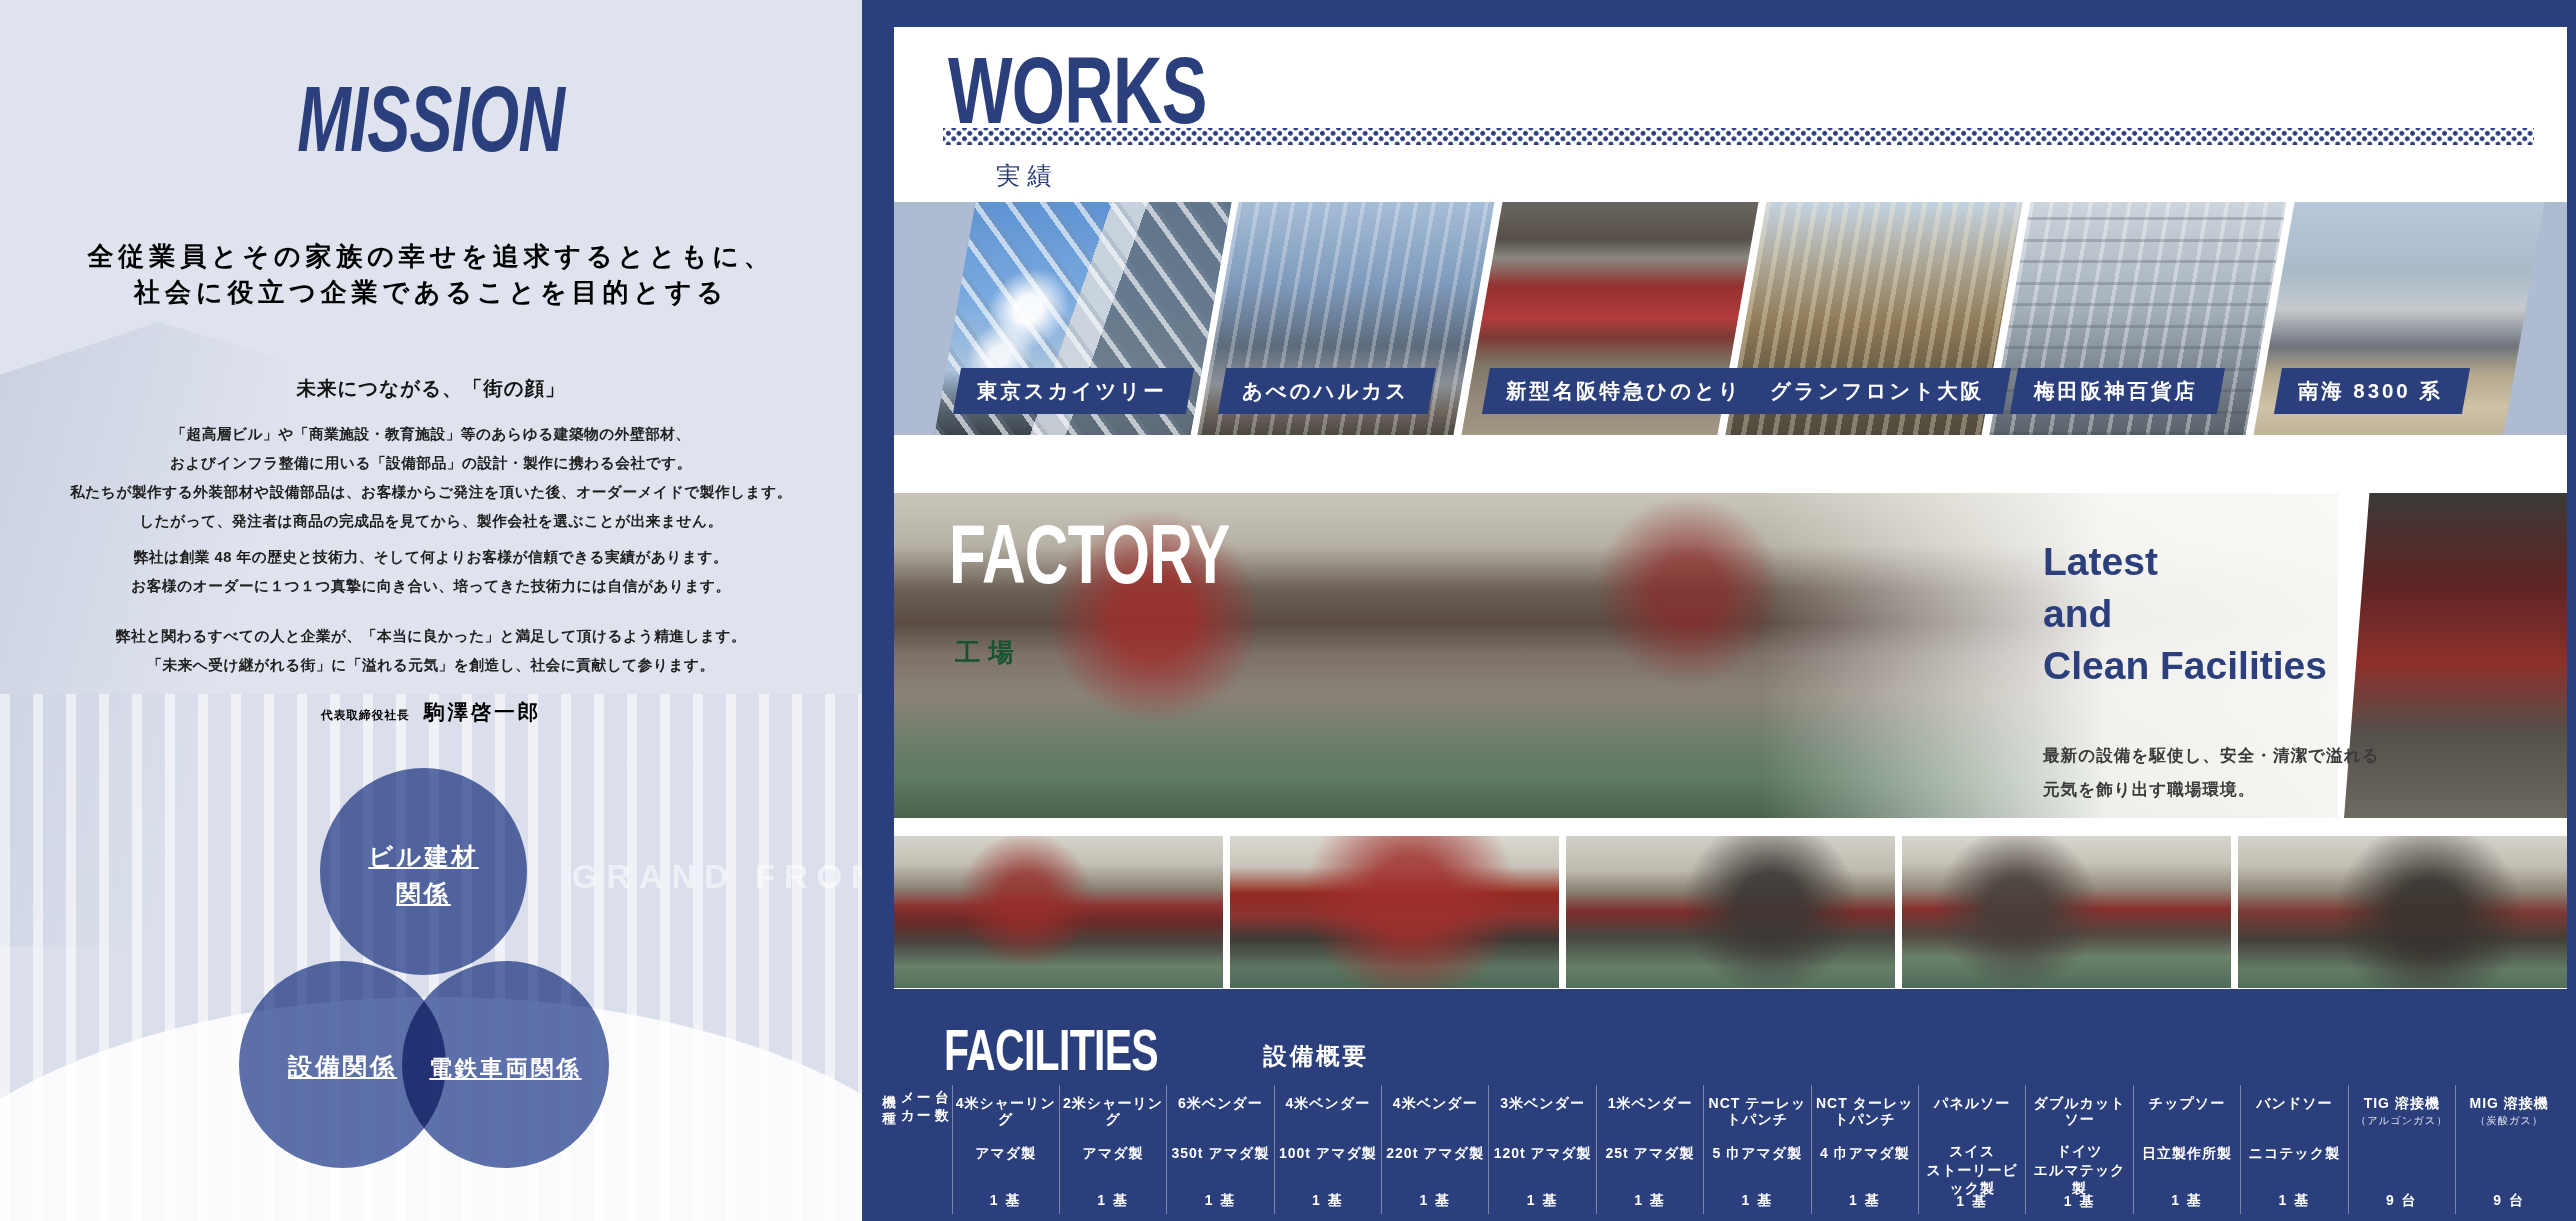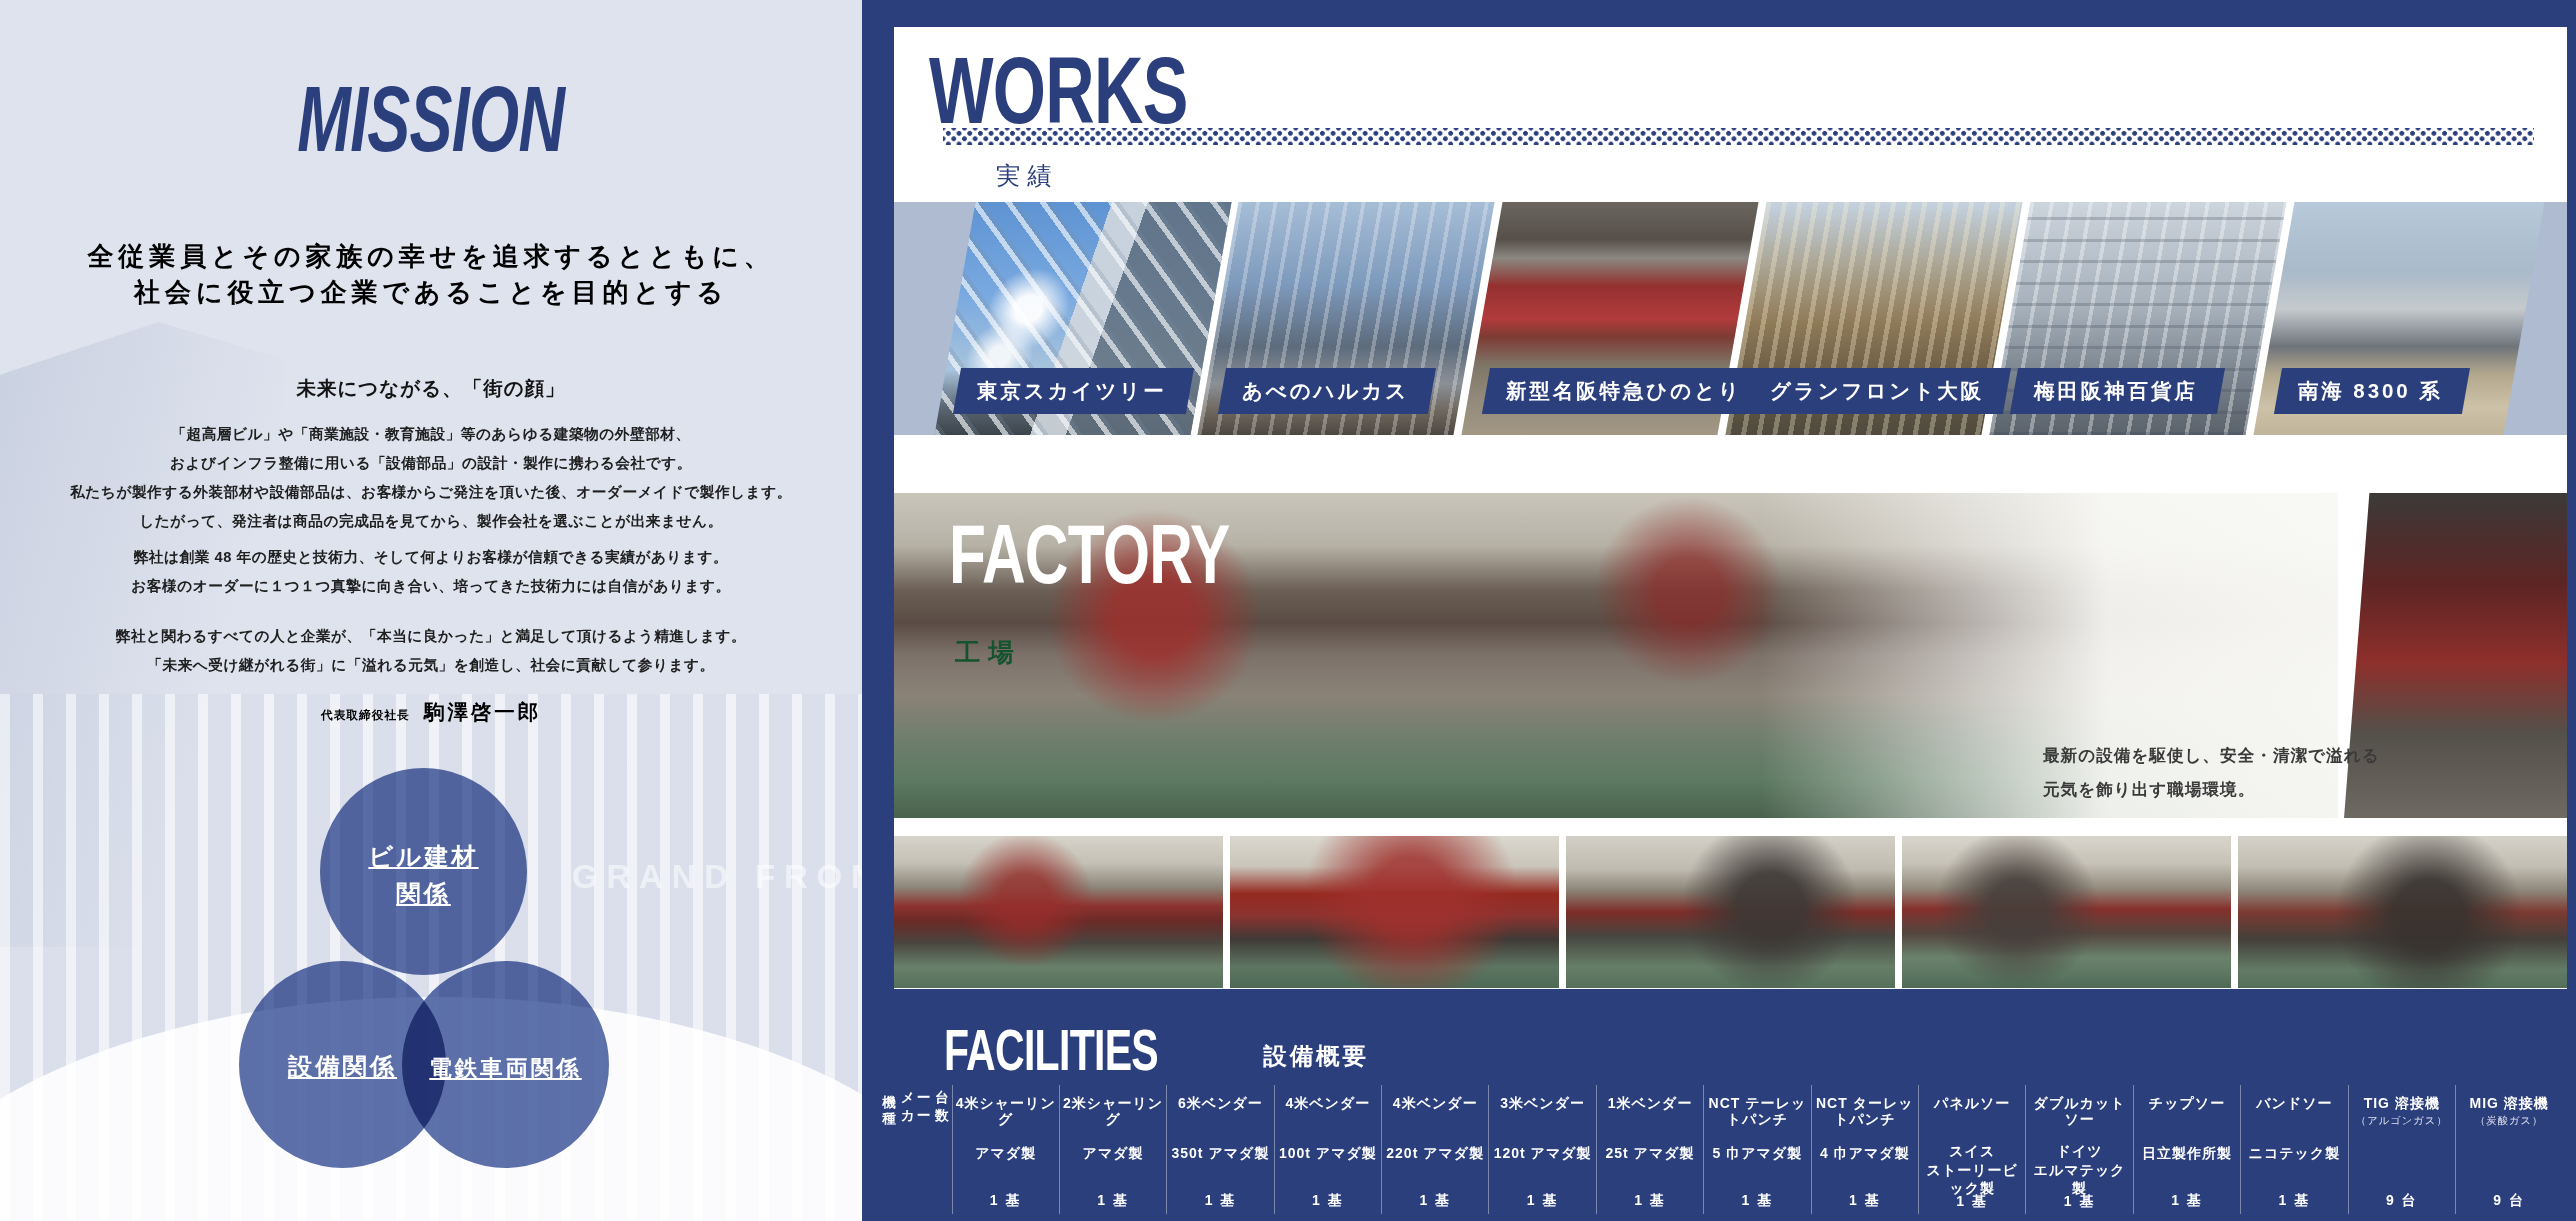--- a/index.html
+++ b/index.html
@@ -43,21 +43,21 @@
   .vc-right{left:402px;top:193px;}
   .vlabel{position:absolute;color:#ffffff;font-weight:600;text-align:center;letter-spacing:2.9px;z-index:3;text-decoration:underline;}
   .vl-top{left:320px;top:70px;width:207px;font-size:24.4px;line-height:37px;}
   .vl-left{left:239px;top:283px;width:207px;font-size:24.4px;}
   .vl-right{left:390px;top:285px;width:231px;font-size:22.5px;}
 
   
   .right-panel{position:absolute;left:862px;top:0;width:1714px;height:1222px;background:#2b3f7d;}
   .white-card{position:absolute;left:32px;top:27px;width:1673px;height:962px;background:#ffffff;overflow:hidden;}
 
-  .works-title{position:absolute;left:35px;top:15.6px;font-size:95px;line-height:95px;color:#2b3f7d;z-index:2;}
+  .works-title{position:absolute;left:54px;top:15.6px;font-size:95px;line-height:95px;color:#2b3f7d;z-index:2;}
   .dotted-band{position:absolute;left:49px;right:33px;top:101px;height:16.6px;z-index:1;
     background-image:
       radial-gradient(circle,#2b3f7d 2.1px,transparent 2.6px),
       radial-gradient(circle,#2b3f7d 2.1px,transparent 2.6px);
     background-size:10.7px 10.7px,10.7px 10.7px;
     background-position:0 0,5.4px 5.4px;}
   .works-sub{position:absolute;left:102px;top:133px;color:#2b3f7d;font-size:24.4px;font-weight:400;letter-spacing:6.8px;}
 
   .works-strip{position:absolute;left:0;top:175px;width:1673px;height:233px;overflow:hidden;}
   .wphoto{position:absolute;top:0;height:233px;width:256px;transform:skewX(-10deg);overflow:hidden;}
@@ -198,20 +198,23 @@
       <div class="wlabel wl6"><span>南海 8300 系</span></div>
     </div>
 
     <div class="factory-row">
       <div class="f-main"></div>
       <div class="f-right"></div>
       <div class="factory-title">
         <span class="cond">FACTORY</span>
       </div>
       <div class="factory-sub">工場</div>
+      <div class="f-headline pre">Latest
+and
+Clean Facilities</div>
       <div class="f-desc pre">最新の設備を駆使し、安全・清潔で溢れる
 元気を飾り出す職場環境。</div>
     </div>
 
     <div class="factory-strip">
       <div class="fphoto"></div>
       <div class="fphoto"></div>
       <div class="fphoto"></div>
       <div class="fphoto"></div>
       <div class="fphoto"></div>

